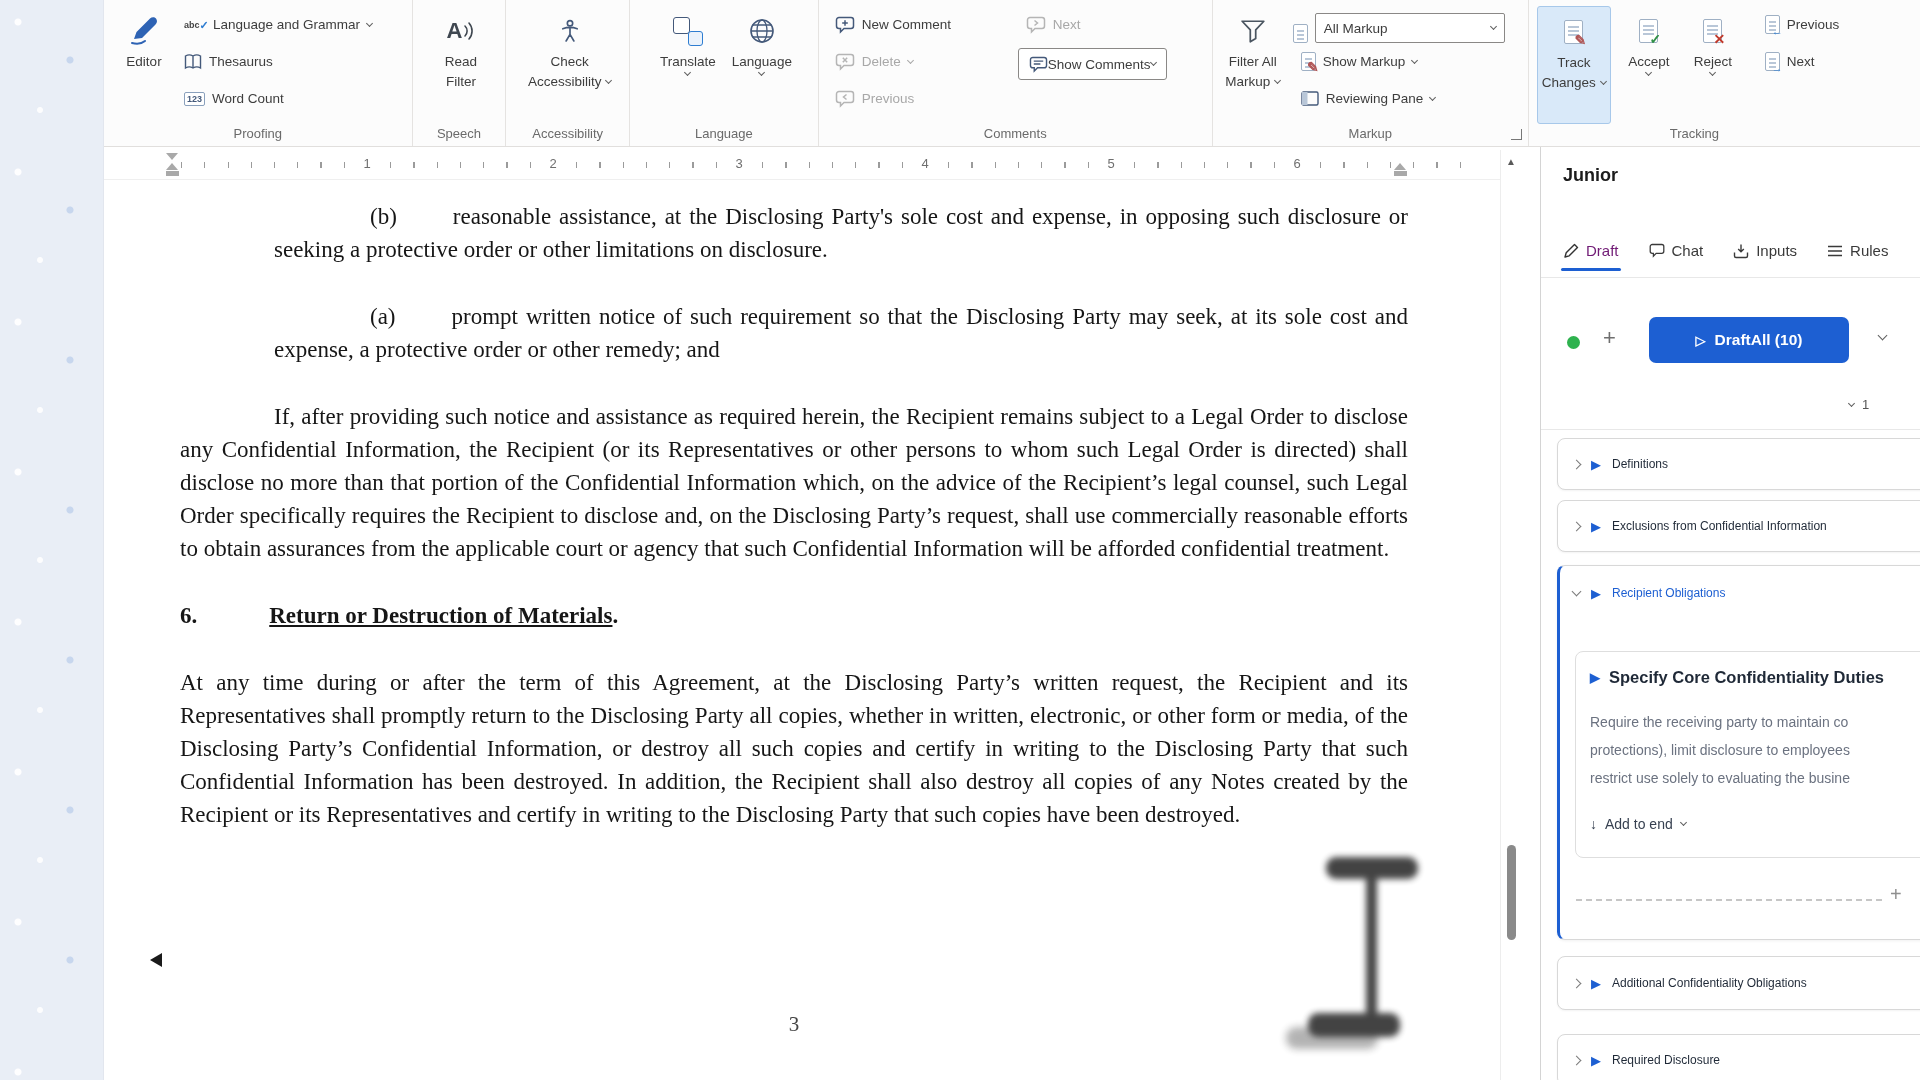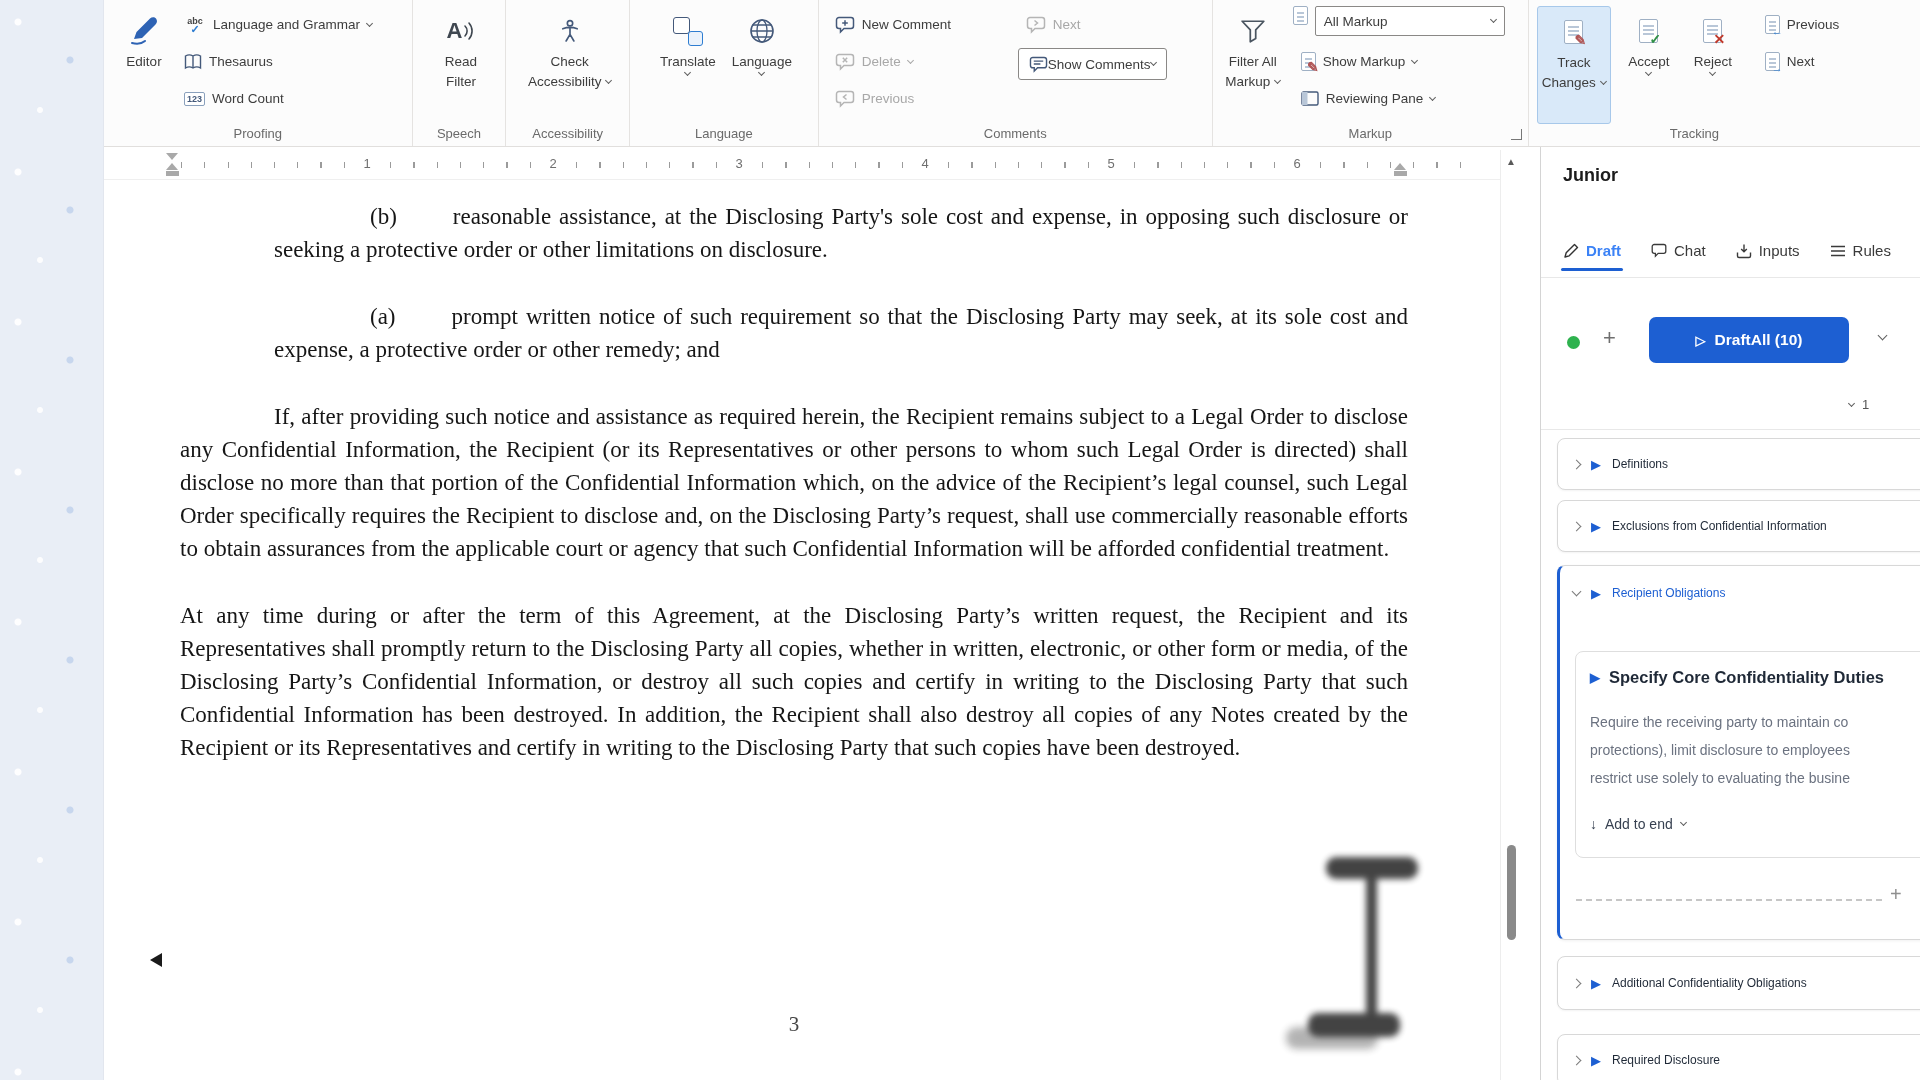--- a/index.html
+++ b/index.html
@@ -38,21 +38,21 @@
   .gray{color:#7a7a7a}
 
   
   .svgi{display:block}
   .doc{width:19px;height:24px;border:1.5px solid #9fb0c4;background:#fff;
     border-radius:2px;position:relative;flex:none}
   .doc .ln{position:absolute;left:3px;right:3px;top:5px;height:1.5px;background:#b9c7d8;
     box-shadow:0 4px 0 #b9c7d8,0 8px 0 #b9c7d8}
   .doc .ov{position:absolute;right:-4px;bottom:-4px;font-size:14px;font-weight:bold;line-height:1}
   .doc.small{width:15px;height:19px}
-  .abc-ic{display:flex;flex-direction:column;align-items:center;line-height:8px;width:22px}
+  .abc-ic{display:flex;flex-direction:row;align-items:center;line-height:8px;width:22px}
   .abc-ic .t{font-size:9px;font-weight:bold;color:#444}
   .abc-ic .c{color:#2e7dd1;font-size:11px;font-weight:bold}
   .cnt-ic{font-size:9px;font-weight:bold;border:1px solid #8aa0bc;border-radius:2px;
     padding:1px 2px;color:#44597a;background:#fff}
   .ra-ic{display:flex;align-items:flex-start;gap:1px}
   .ra-ic .t{font-size:22px;font-weight:bold;color:#3f4750;line-height:24px}
   .tr-ic{position:relative;width:30px;height:30px}
   .tr-ic .q1{position:absolute;left:0;top:1px;width:17px;height:17px;border:1.5px solid #44597a;
     border-radius:3px;background:#fff}
   .tr-ic .q2{position:absolute;right:0;bottom:0;width:15px;height:15px;border:1.5px solid #2e7dd1;
@@ -115,21 +115,21 @@
   .vscroll .up{position:absolute;top:6px;left:0;right:0;text-align:center;font-size:10px;color:#5a5a5a}
   .vscroll .thumb{position:absolute;left:6px;width:9px;top:695px;height:95px;background:#8a8a8a;border-radius:5px}
 
   
   .panel{position:absolute;left:1540px;top:147px;right:-80px;bottom:0;background:#fff;
     border-left:1px solid #d4d4d4;font-size:15px;color:#1f2937}
   .panel .title{position:absolute;left:22px;top:18px;font-size:18px;font-weight:600;color:#1c1c1c}
   .tabs{position:absolute;left:22px;top:74px;height:50px;display:flex;gap:30px;align-items:flex-end}
   .tab{display:flex;align-items:center;gap:7px;padding-bottom:12px;position:relative;
     color:#3a3a3a;font-weight:500;white-space:nowrap}
-  .tab.active{color:#3b82f6;font-weight:700}
+  .tab.active{color:#701a75;font-weight:400}
   .tab.active::after{content:"";position:absolute;left:-2px;right:-2px;bottom:0;height:3px;
     background:var(--accent-blue);border-radius:2px}
   .pdiv{position:absolute;left:0;right:0;height:1px;background:#e8e8e8}
   .dot{position:absolute;left:26px;top:189px;width:13px;height:13px;border-radius:50%;
     background:var(--success-green)}
   .plus{color:#6f6f6f;font-size:22px;line-height:1}
   .plus.p1{position:absolute;left:62px;top:180px}
   .draftall{position:absolute;left:108px;top:170px;width:200px;height:46px;border-radius:7px;
     background:var(--accent-blue);color:#fff;display:flex;align-items:center;justify-content:center;
     gap:9px;font-size:15.5px;font-weight:600}
@@ -323,21 +323,21 @@
           <path d="M2 2h20l-7.5 8v8l-5 3v-11L2 2Z" fill="none" stroke="#4a5560" stroke-width="1.6" stroke-linejoin="round"></path>
         </svg>
       </span>
       <span>Filter All</span>
       <span style="display:flex;align-items:center;gap:5px">
         <span>Markup</span>
         <span class="chv sm"></span>
       </span>
     </div>
     <div class="stack" style="margin-left:8px">
-      <div style="display:flex;align-items:flex-start;gap:7px;height:37px">
+      <div style="display:flex;align-items:flex-end;gap:7px;height:37px">
         <span class="doc small">
             <span class="ln"></span>
           </span>
         <div class="combo">
           <span>All Markup</span>
           <span class="chv sm"></span>
         </div>
       </div>
       <div class="srow">
         <span class="doc small">
@@ -432,20 +432,23 @@
 </div>
 
 <div class="doc-text">
   <p class="clause">
     <span>(b)</span><span class="sp-a"></span><span>reasonable assistance, at the Disclosing Party's sole cost and expense, in opposing such disclosure or seeking a protective order or other limitations on disclosure.</span>
   </p>
   <p class="clause">
     <span>(a)</span><span class="sp-a"></span><span>prompt written notice of such requirement so that the Disclosing Party may seek, at its sole cost and expense, a protective order or other remedy; and</span>
   </p>
   <p class="p-ind">If, after providing such notice and assistance as required herein, the Recipient remains subject to a Legal Order to disclose any Confidential Information, the Recipient (or its Representatives or other persons to whom such Legal Order is directed) shall disclose no more than that portion of the Confidential Information which, on the advice of the Recipient’s legal counsel, such Legal Order specifically requires the Recipient to disclose and, on the Disclosing Party’s request, shall use commercially reasonable efforts to obtain assurances from the applicable court or agency that such Confidential Information will be afforded confidential treatment.</p>
+  <p class="hd">
+    <span>6.</span><span class="sp-h"></span><span class="u">Return or Destruction of Materials</span><span>.</span>
+  </p>
   <p>At any time during or after the term of this Agreement, at the Disclosing Party’s written request, the Recipient and its Representatives shall promptly return to the Disclosing Party all copies, whether in written, electronic, or other form or media, of the Disclosing Party’s Confidential Information, or destroy all such copies and certify in writing to the Disclosing Party that such Confidential Information has been destroyed. In addition, the Recipient shall also destroy all copies of any Notes created by the Recipient or its Representatives and certify in writing to the Disclosing Party that such copies have been destroyed.</p>
 </div>
 
 <span class="anchor-tri"></span>
 <div class="pagenum">3</div>
 
 <div class="ibeam">
   <span class="t"></span>
     <span class="v"></span>
     <span class="b"></span>

